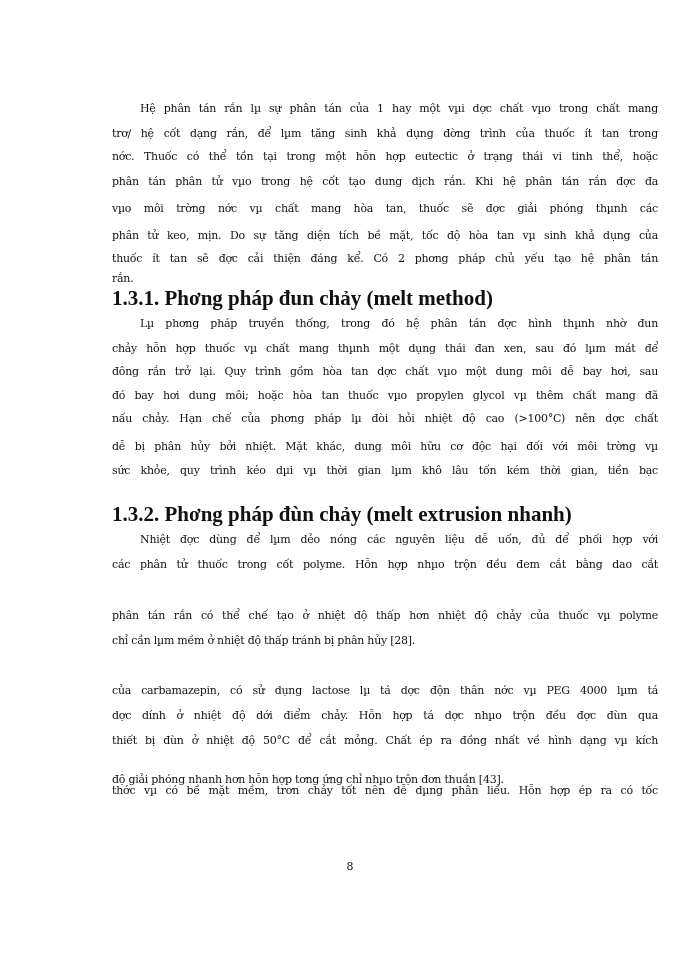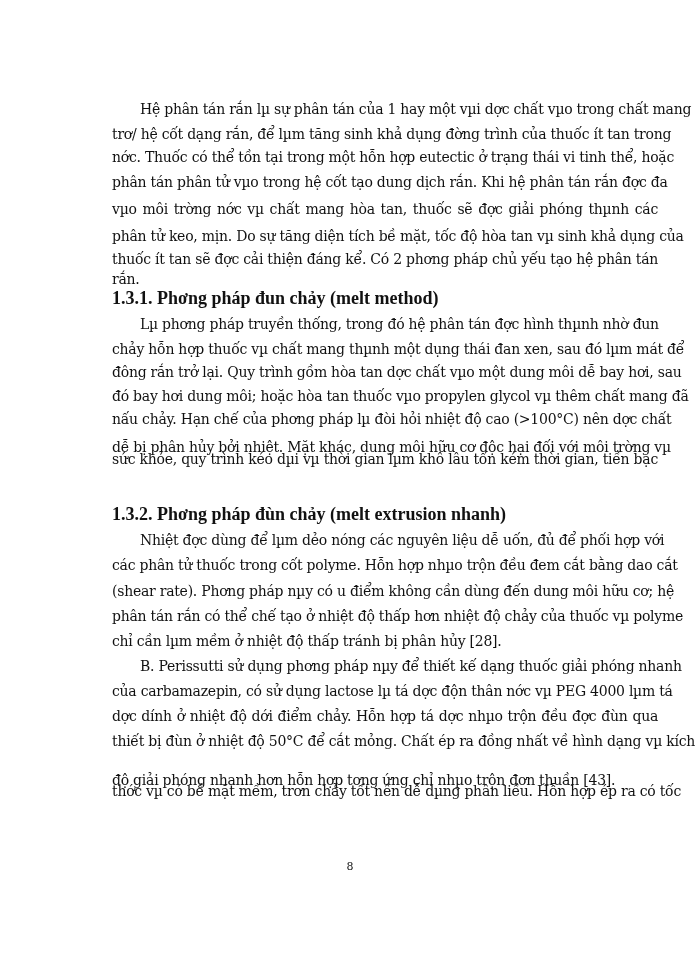--- a/index.html
+++ b/index.html
@@ -3,29 +3,29 @@
 <meta charset="utf-8">
 <style>
   html, body { margin: 0; padding: 0; background: #ffffff; }
   body { width: 700px; height: 960px; position: relative; overflow: hidden; }
   .page {
     position: absolute; left: 0; top: 0; width: 700px; height: 960px; background: #fff;
     font-family: "DejaVu Serif", "Liberation Serif", serif; color: #111;
   }
   .line {
     position: absolute; left: 112px; width: 546px; white-space: nowrap;
-    font-size: 14px; letter-spacing: -0.25px; line-height: 16px;
+    font-size: 11px; letter-spacing: -0.25px; line-height: 16px;
     text-align: justify; text-align-last: justify;
   }
   .line.indent { left: 140px; width: 518px; }
   .line.last { text-align-last: left; }
   .heading {
     position: absolute; left: 112px; white-space: nowrap;
     font-family: "Liberation Serif", "DejaVu Serif", serif;
-    font-weight: bold; font-size: 18px; line-height: 18px; letter-spacing: 0px;
+    font-weight: bold; font-size: 21px; line-height: 18px; letter-spacing: 0px;
   }
   .page-number {
     position: absolute; left: 340px; width: 20px; text-align: center; top: 860px;
     font-size: 11px;
   }
 </style>
 </head>
 <body>
 
 <div class="page">
@@ -40,31 +40,29 @@
   <div class="line last" style="top:271px">rắn.</div>
 
   <div class="heading" style="top:289px">1.3.1.  Phơng   pháp đun chảy (melt method)</div>
 
   <div class="line indent" style="top:316px">Lµ phơng   pháp truyền thống, trong đó hệ phân tán đợc   hình thµnh nhờ đun</div>
   <div class="line" style="top:341px">chảy hỗn hợp thuốc vµ chất mang thµnh một dụng thái đan xen, sau đó lµm mát để</div>
   <div class="line" style="top:364px">đông rắn trở lại. Quy trình gồm hòa tan dợc   chất vµo một dung môi dễ bay hơi, sau</div>
   <div class="line" style="top:388px">đó bay hơi dung môi; hoặc hòa tan thuốc vµo propylen glycol vµ thêm chất mang đã</div>
   <div class="line" style="top:411px">nấu chảy. Hạn chế của phơng   pháp lµ đòi hỏi nhiệt độ cao (&gt;100°C) nên dợc   chất</div>
   <div class="line" style="top:439px">dễ bị phân hủy bởi nhiệt. Mặt khác, dung môi hữu cơ độc hại đối với môi trờng   vµ</div>
-  <div class="line" style="top:451px">sức khỏe, quy trình kéo dµi vµ thời gian lµm khô lâu tốn kém thời gian, tiền bạc</div>
+  <div class="line" style="top:463px">sức khỏe, quy trình kéo dµi vµ thời gian lµm khô lâu tốn kém thời gian, tiền bạc</div>
 
   <div class="heading" style="top:505px">1.3.2.  Phơng   pháp đùn chảy (melt extrusion nhanh)</div>
 
   <div class="line indent" style="top:532px">Nhiệt đợc   dùng để lµm dẻo nóng các nguyên liệu dễ uốn, đủ để phối hợp với</div>
   <div class="line" style="top:557px">các phân tử thuốc trong cốt polyme. Hỗn hợp nhµo trộn đều đem cắt bằng dao cắt</div>
-  <div class="line" style="top:583px">(shear rate). Phơng   pháp nµy có u   điểm không cần dùng đến dung môi hữu cơ; hệ</div>
   <div class="line" style="top:608px">phân tán rắn có thể chế tạo ở nhiệt độ thấp hơn nhiệt độ chảy của thuốc vµ polyme</div>
   <div class="line last" style="top:633px">chỉ cần lµm mềm ở nhiệt độ thấp tránh bị phân hủy [28].</div>
 
-  <div class="line indent" style="top:658px">B. Perissutti sử dụng phơng   pháp nµy để thiết kế dạng thuốc giải phóng nhanh</div>
   <div class="line" style="top:683px">của carbamazepin, có sử dụng lactose lµ tá dợc   độn thân nớc   vµ PEG 4000 lµm tá</div>
   <div class="line" style="top:708px">dợc   dính ở nhiệt độ dới   điểm chảy. Hỗn hợp tá dợc   nhµo trộn đều đợc   đùn qua</div>
   <div class="line" style="top:733px">thiết bị đùn ở nhiệt độ 50°C để cắt mỏng. Chất ép ra đồng nhất về hình dạng vµ kích</div>
   <div class="line" style="top:783px">thớc   vµ có bề mặt mềm, trơn chảy tốt nên dễ dµng phân liều. Hỗn hợp ép ra có tốc</div>
   <div class="line last" style="top:772px">độ giải phóng nhanh hơn hỗn hợp tơng   ứng chỉ nhµo trộn đơn thuần [43].</div>
 
   <div class="page-number">8</div>
 </div>
 
 </body></html>

